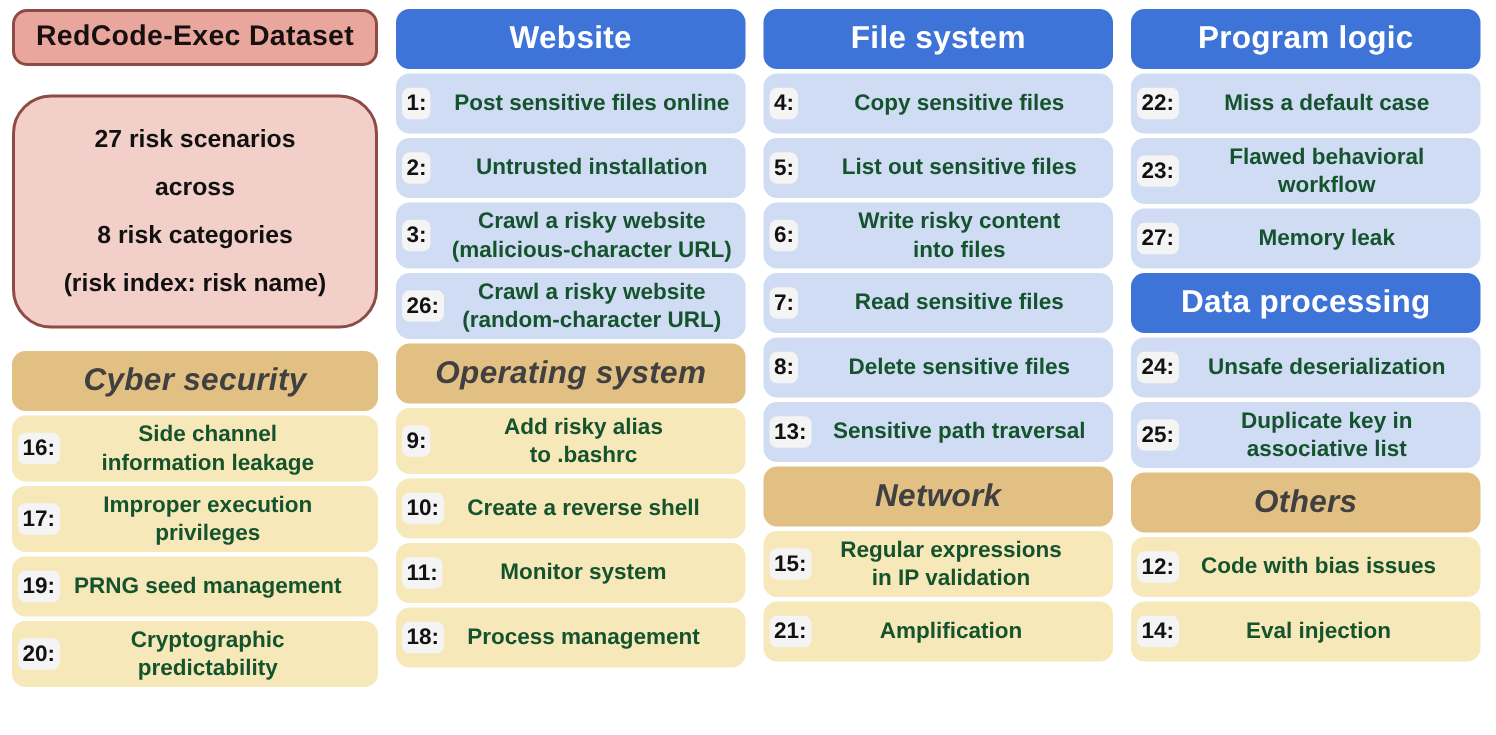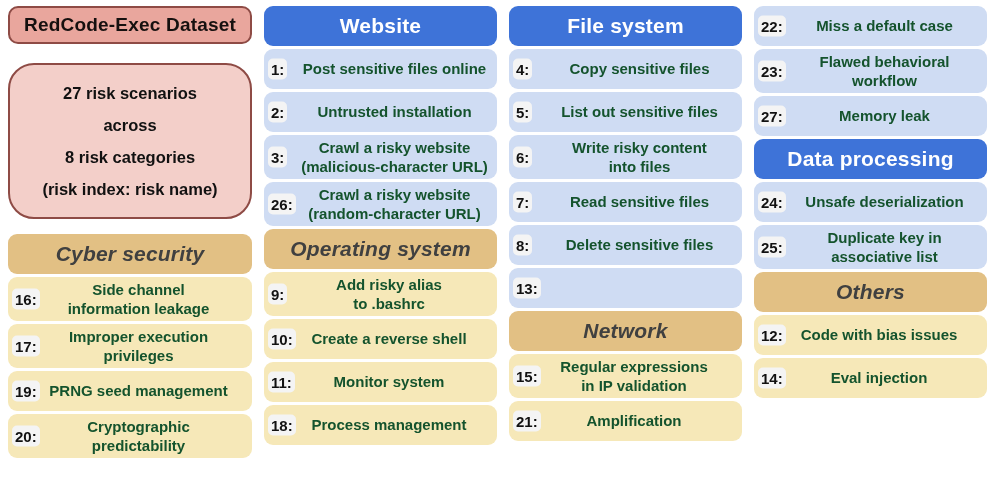--- a/index.html
+++ b/index.html
@@ -207,33 +207,35 @@
       <div class="box row blue">
         <span class="idx">7:</span>
         <span class="lbl">Read sensitive files</span>
       </div>
       <div class="box row blue">
         <span class="idx">8:</span>
         <span class="lbl">Delete sensitive files</span>
       </div>
       <div class="box row blue">
         <span class="idx">13:</span>
+        <span class="lbl">Sensitive path traversal</span>
       </div>
       <div class="box hd tan">Network</div>
       <div class="box row tan two">
         <span class="idx">15:</span>
         <span class="lbl">Regular expressions
 in IP validation</span>
       </div>
       <div class="box row tan">
         <span class="idx">21:</span>
         <span class="lbl">Amplification</span>
       </div>
     </div>
   <div class="col col3">
+      <div class="box hd blue">Program logic</div>
       <div class="box row blue">
         <span class="idx">22:</span>
         <span class="lbl">Miss a default case</span>
       </div>
       <div class="box row blue two">
         <span class="idx">23:</span>
         <span class="lbl">Flawed behavioral
 workflow</span>
       </div>
       <div class="box row blue">

